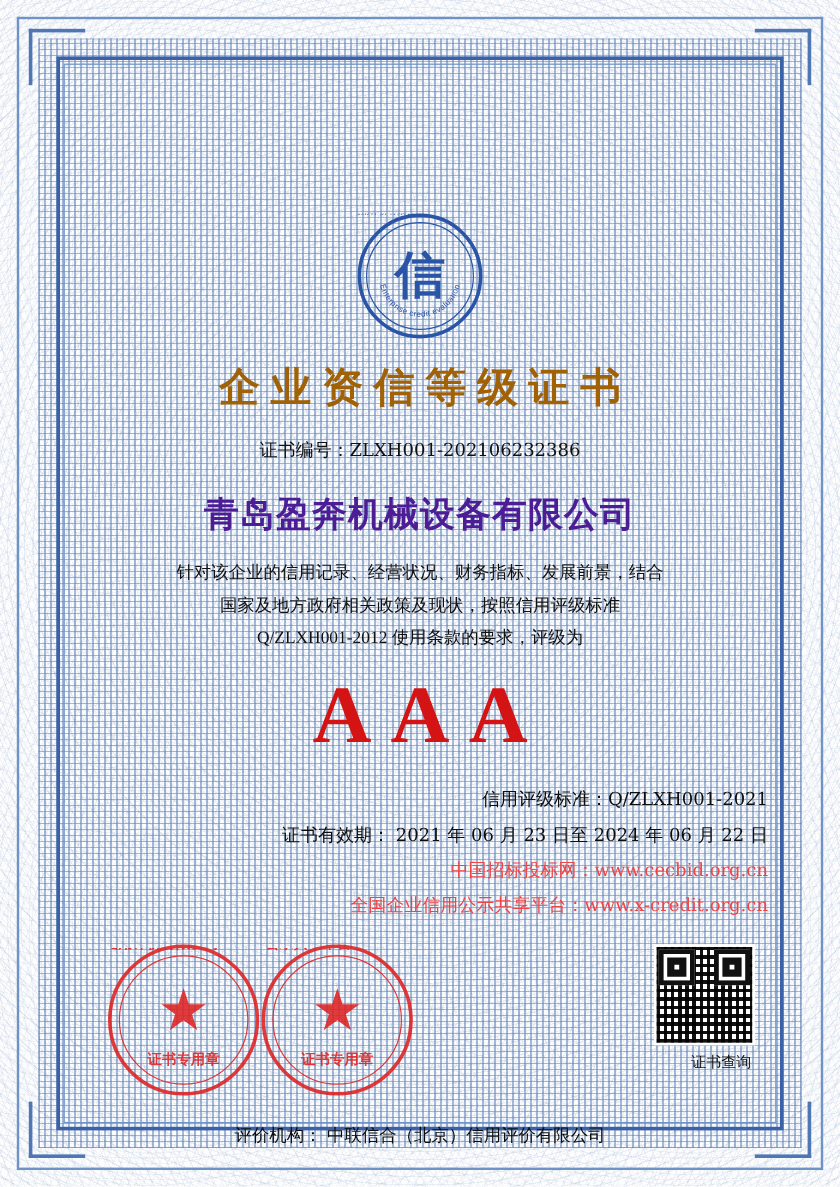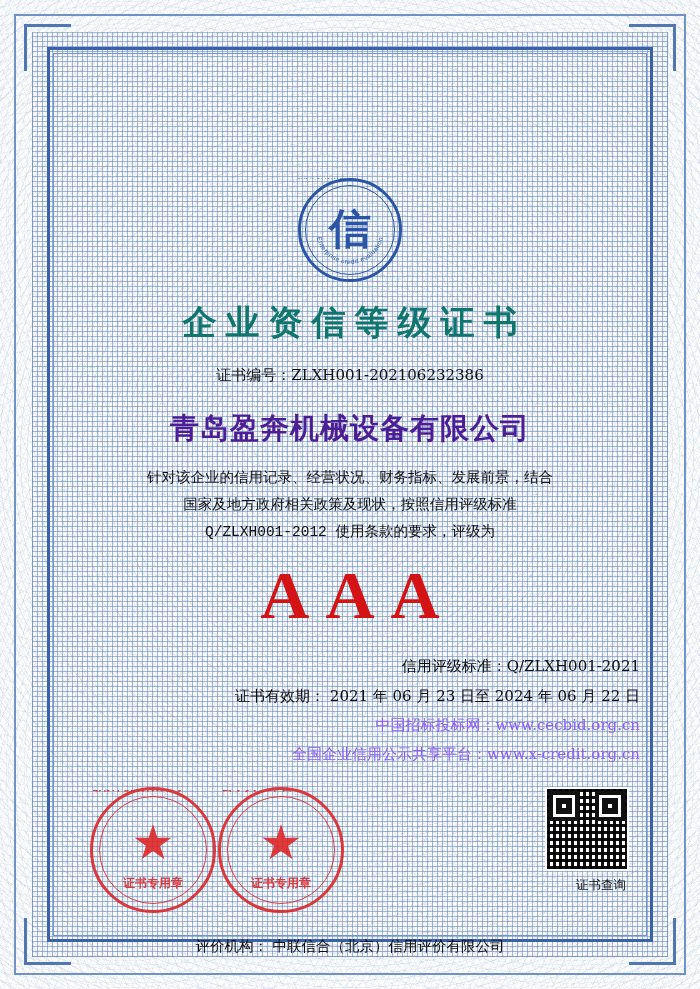--- a/index.html
+++ b/index.html
@@ -120,21 +120,21 @@
     inset: 0;
   }
   .seal-ring-text svg { width: 104px; height: 104px; display: block; }
   .seal-ring-text text { font-size: 7.2px; fill: #2a55a6; font-family: "Liberation Sans", sans-serif; letter-spacing: 0.4px; }
   .seal-ring-text text.en { font-size: 6.6px; }
 
   .title-cn {
     margin-top: 18px;
     font-size: 34px;
     font-weight: bold;
-    color: #0f766e;
+    color: #a16207;
     letter-spacing: 9px;
     font-family: "DejaVu Serif", serif;
     text-indent: 9px;
   }
   .title-en {
     margin-top: 6px;
     font-size: 16.5px;
     font-weight: bold;
     color: #1b3f86;
     font-family: "Liberation Serif", serif;
@@ -154,21 +154,21 @@
     color: #4c1d95;
     letter-spacing: 1px;
     font-family: "DejaVu Serif", serif;
   }
 
   .paragraph {
     margin-top: 16px;
     font-size: 14.5px;
     color: #111111;
     line-height: 1.85;
-    font-family: Liberation Mono, monospace;
+    font-family: Liberation Serif, serif;
   }
 
   .grade {
     margin-top: 8px;
     font-size: 68px;
     font-weight: bold;
     color: #d41414;
     letter-spacing: 16px;
     text-indent: 16px;
     font-family: "Liberation Serif", serif;
@@ -178,21 +178,21 @@
   .details {
     margin-top: 14px;
     text-align: right;
     padding-left: 42px;
     font-size: 15px;
     color: #0d0d0d;
     font-family: "DejaVu Serif", serif;
     line-height: 1.95;
   }
   .details .row { white-space: nowrap; }
-  .details .link { color: #8b5cf6; }
+  .details .link { color: #ef4444; }
 
   
   .stamp-area {
     position: relative;
     height: 150px;
     margin-top: 14px;
   }
   .stamp {
     position: absolute;
     width: 126px;

